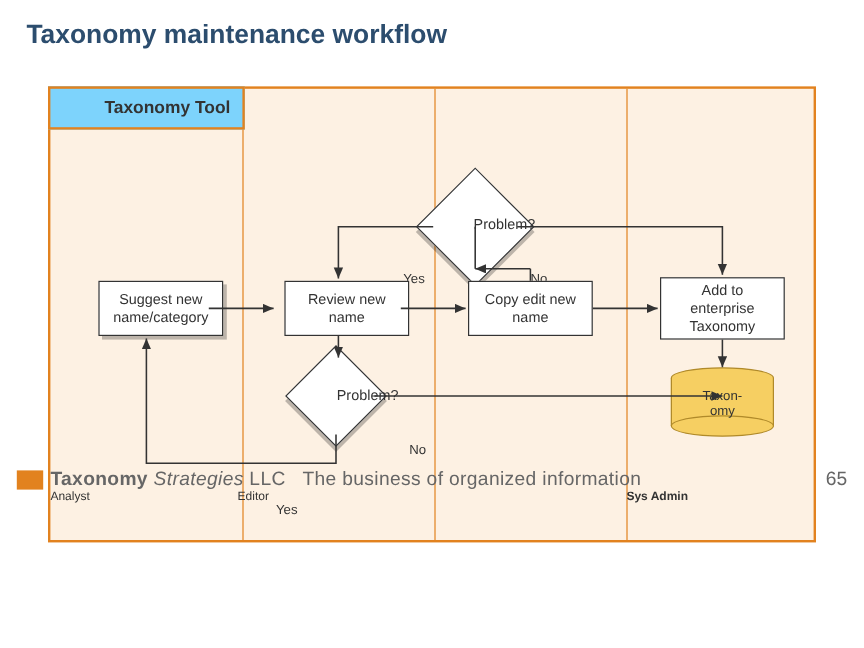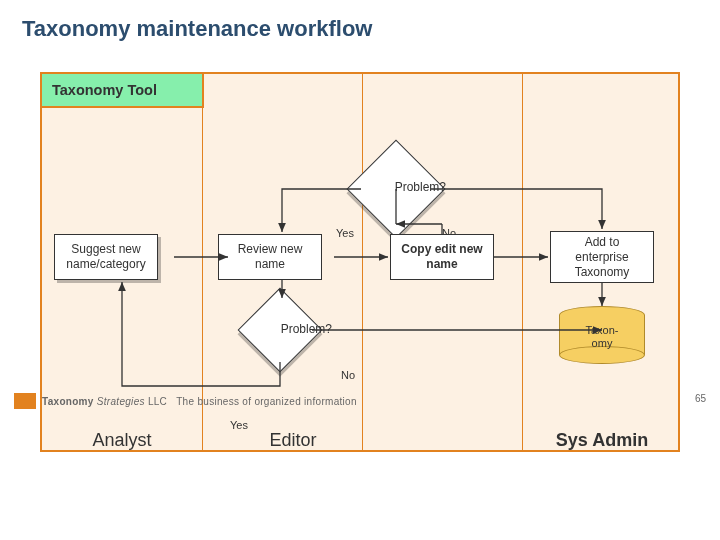--- a/index.html
+++ b/index.html
@@ -3,38 +3,38 @@
 <meta charset="utf-8">
 <style>
   * { box-sizing: border-box; margin: 0; padding: 0; }
   html, body { width: 720px; height: 540px; font-family: Arial, Helvetica, sans-serif; background: #fff; color: #333; }
   .slide { position: relative; width: 720px; height: 415px; border-radius: 17px; }
   .title { position: absolute; left: 22px; top: 16px; font-size: 22px; font-weight: 700; color: #2c4d6e; }
   .canvas { position: absolute; left: 40px; top: 72px; width: 640px; height: 380px; border: 2px solid #e2821f; background: #fdf1e3; }
   
   .lane-sep { position: absolute; top: 0; bottom: 0; width: 0; border-left: 1px solid #e2821f; }
   .sep1 { left: 160px; } .sep2 { left: 320px; } .sep3 { left: 480px; }
-  .lane-title-box { position: absolute; left: -2px; top: -2px; width: 164px; border: 2px solid #e2821f; background: #86efac; padding: 8px 10px; font-weight: 700; font-size: 14.5px; }
+  .lane-title-box { position: absolute; left: -2px; top: -2px; width: 164px; border: 2px solid #e2821f; background: #7dd3fc; padding: 8px 10px; font-weight: 700; font-size: 14.5px; text-align: right; }
   
   .box { position: absolute; background: #fff; border: 1px solid #333; font-size: 12px; display: flex; align-items: center; justify-content: center; text-align: center; padding: 4px; line-height: 1.25; }
   .shadow { box-shadow: 3px 3px 0 rgba(0,0,0,0.25); }
   .diamond { position: absolute; width: 70px; height: 70px; background: #fff; border: 1px solid #333; transform: rotate(45deg); }
   .diamond-label { position: absolute; width: 100px; text-align: right; font-size: 12px; transform: none; }
   .small-label { position: absolute; font-size: 11px; margin-top: 45px; }
-  .role { position: absolute; font-size: 18px; color: #333; width: 160px; text-align: center; top: 335px; margin-top: 21px; }
-  .role.r0 { left: 0; } .role.r1 { left: 171px; } .role.r2 { left: 320px; } .role.r3 { left: 480px; font-weight: bold; }
+  .role { position: absolute; font-size: 10px; color: #333; width: 160px; top: 335px; }
+  .role.r0 { left: 0; } .role.r1 { left: 156px; } .role.r2 { left: 320px; } .role.r3 { left: 480px; font-weight: bold; }
   
   .cyl { position: absolute; width: 86px; }
   .cyl-body { width: 86px; height: 40px; background: #f6cf62; border-left: 1px solid #b08a2a; border-right: 1px solid #b08a2a; }
   .cyl-cap { width: 86px; height: 18px; background: #f6cf62; border: 1px solid #b08a2a; border-radius: 50%; margin-bottom: -9px; }
   .cyl-bot { width: 86px; height: 18px; background: #f6cf62; border: 1px solid #b08a2a; border-radius: 50%; margin-top: -9px; }
   .cyl-text { position: absolute; left: 0; right: 0; top: 18px; font-size: 11px; text-align: center; line-height: 1.15; }
   
   svg.arrows { position: absolute; left: 0; top: 0; width: 640px; height: 380px; pointer-events: none; }
-  .footer { position: absolute; left: 0; bottom: 6px; width: 720px; padding: 0 14px; display: flex; justify-content: space-between; align-items: flex-start; font-size: 10px; color: #666; margin-top: 20px; }
+  .footer { position: absolute; left: 0; bottom: 6px; width: 720px; padding: 0 14px; display: flex; justify-content: space-between; align-items: flex-start; font-size: 16px; color: #666; margin-top: 20px; }
   .footer .swatch { width: 22px; height: 16px; background: #e2821f; margin-right: 6px; display: inline-block; vertical-align: middle; }
   .footer-left { display: flex; align-items: center; }
   .footer-brand { letter-spacing: .3px; }
   .footer-brand i { font-style: italic; }
 </style>
 </head>
 <body>
 
 <div class="slide">
   <div class="title">Taxonomy maintenance workflow</div>
@@ -44,25 +44,25 @@
     <div class="lane-sep sep2"></div>
     <div class="lane-sep sep3"></div>
 
     <div class="lane-title-box">Taxonomy Tool</div>
 
     <div class="diamond shadow" style="left:319px; top:80px;"></div>
     <div class="diamond-label" style="left:304px; top:106px;">Problem?</div>
     <div class="small-label" style="left:294px; top:108px;">Yes</div>
     <div class="small-label" style="left:400px; top:108px;">No</div>
 
-    <div class="box shadow" style="left:12px; top:160px; width:104px; height:46px; white-space:pre-line;">Suggest new
+    <div class="box shadow" style="left:40px; top:160px; width:104px; height:46px; white-space:pre-line;">Suggest new
 name/category</div>
-    <div class="box" style="left:176px; top:160px; width:104px; height:46px; white-space:pre-line;">Review new
+    <div class="box" style="left:195px; top:160px; width:104px; height:46px; white-space:pre-line;">Review new
 name</div>
-    <div class="box" style="left:348px; top:160px; width:104px; height:46px; white-space:pre-line;font-weight:bold;">Copy edit new
+    <div class="box" style="left:348px; top:160px; width:104px; height:46px; white-space:pre-line;">Copy edit new
 name</div>
     <div class="box" style="left:508px; top:157px; width:104px; height:52px; white-space:pre-line;">Add to
 enterprise
 Taxonomy</div>
 
     <div class="diamond shadow" style="left:208px; top:226px; width:60px; height:60px;"></div>
     <div class="diamond-label" style="left:190px; top:248px;">Problem?</div>
     <div class="small-label" style="left:299px; top:250px;">No</div>
     <div class="small-label" style="left:188px; top:300px;">Yes</div>
 

